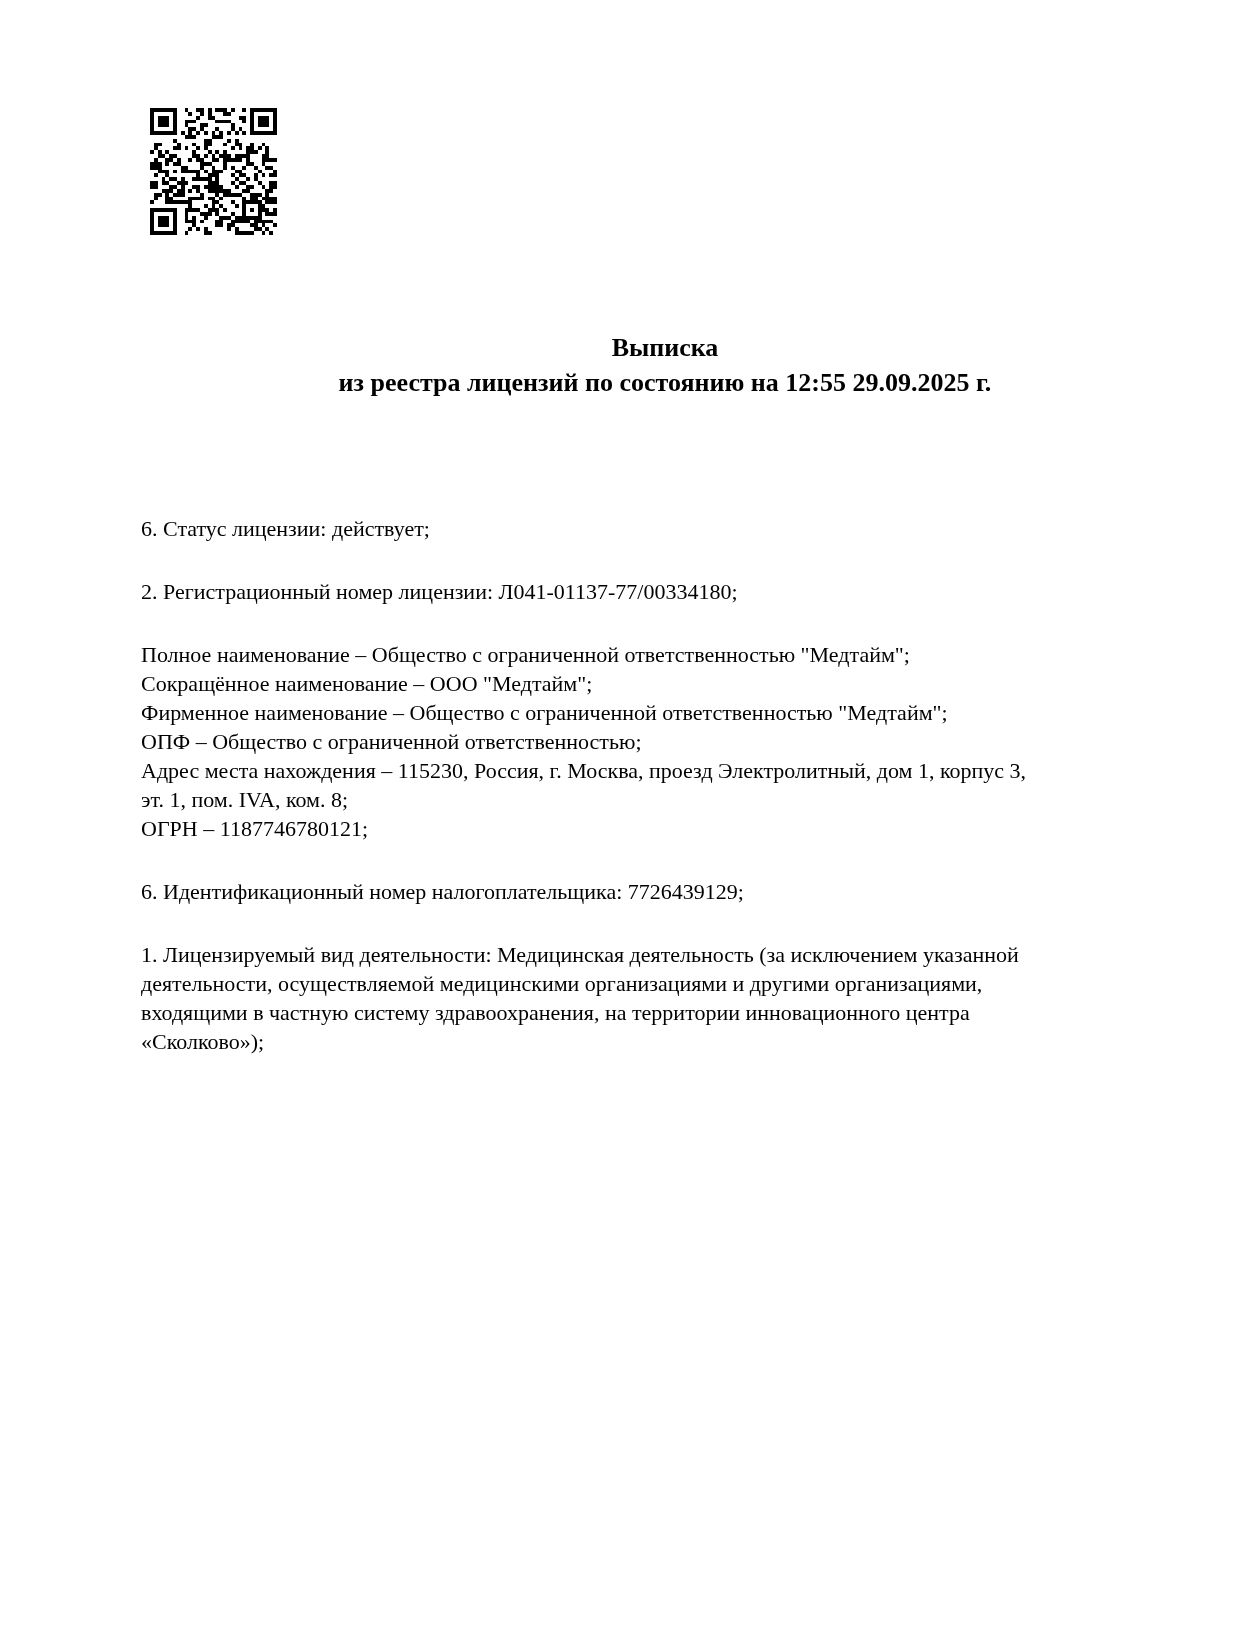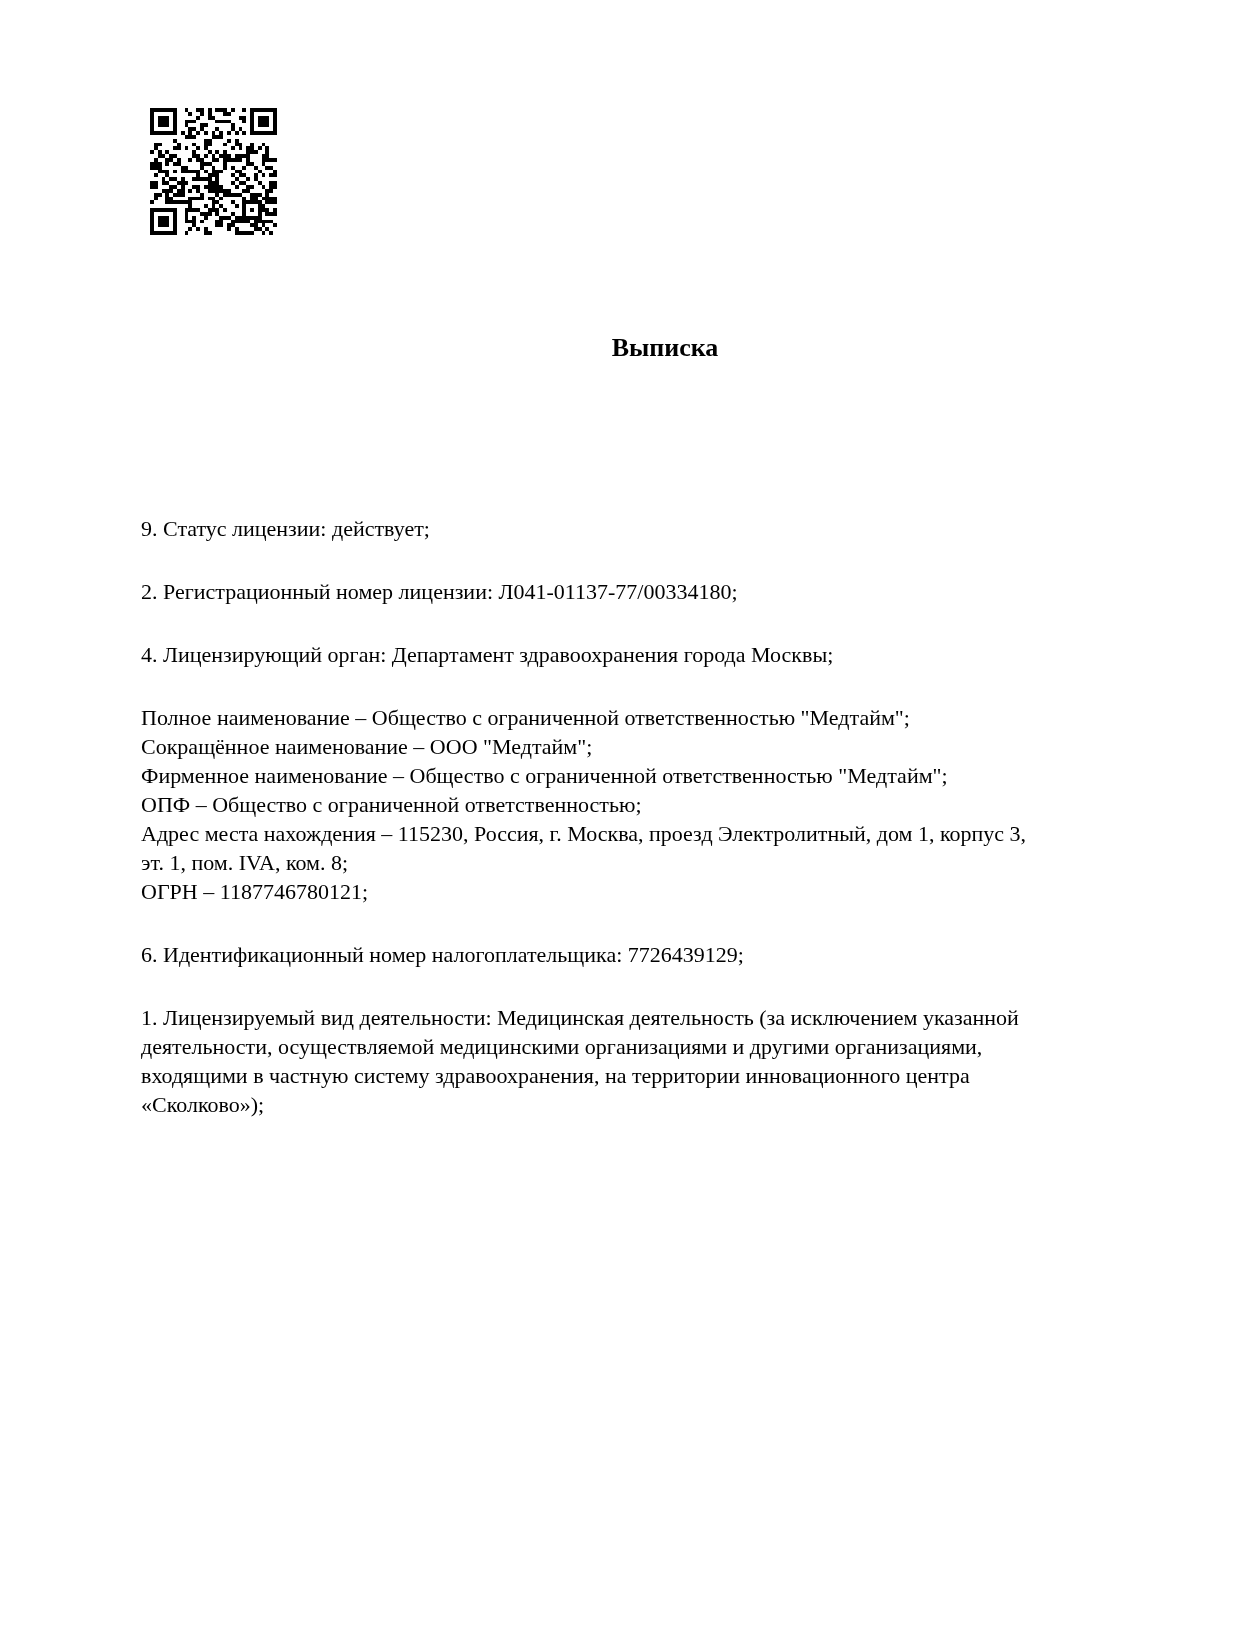--- a/index.html
+++ b/index.html
@@ -546,27 +546,27 @@
       <rect x="23" y="32" width="1" height="1" fill="#000000"></rect>
       <rect x="24" y="32" width="1" height="1" fill="#000000"></rect>
       <rect x="25" y="32" width="1" height="1" fill="#000000"></rect>
       <rect x="26" y="32" width="1" height="1" fill="#000000"></rect>
       <rect x="29" y="32" width="1" height="1" fill="#000000"></rect>
       <rect x="31" y="32" width="1" height="1" fill="#000000"></rect>
     </svg>
 
   <div class="doc-title">
     <div>Выписка</div>
+    <div>из реестра лицензий по состоянию на 12:55 29.09.2025 г.</div>
   </div>
 
 
   <div class="content">
-    <p>9. Статус лицензии: действует;</p>
+    <p>6. Статус лицензии: действует;</p>
     <p>2. Регистрационный номер лицензии: Л041-01137-77/00334180;</p>
-    <p>4. Лицензирующий орган: Департамент здравоохранения города Москвы;</p>
     <p>Полное наименование – Общество с ограниченной ответственностью "Медтайм";
 Сокращённое наименование – ООО "Медтайм";
 Фирменное наименование – Общество с ограниченной ответственностью "Медтайм";
 ОПФ – Общество с ограниченной ответственностью;
 Адрес места нахождения – 115230, Россия, г. Москва, проезд Электролитный, дом 1, корпус 3,
 эт. 1, пом. IVA, ком. 8;
 ОГРН – 1187746780121;</p>
     <p>6. Идентификационный номер налогоплательщика: 7726439129;</p>
     <p>1. Лицензируемый вид деятельности: Медицинская деятельность (за исключением указанной
 деятельности, осуществляемой медицинскими организациями и другими организациями,

